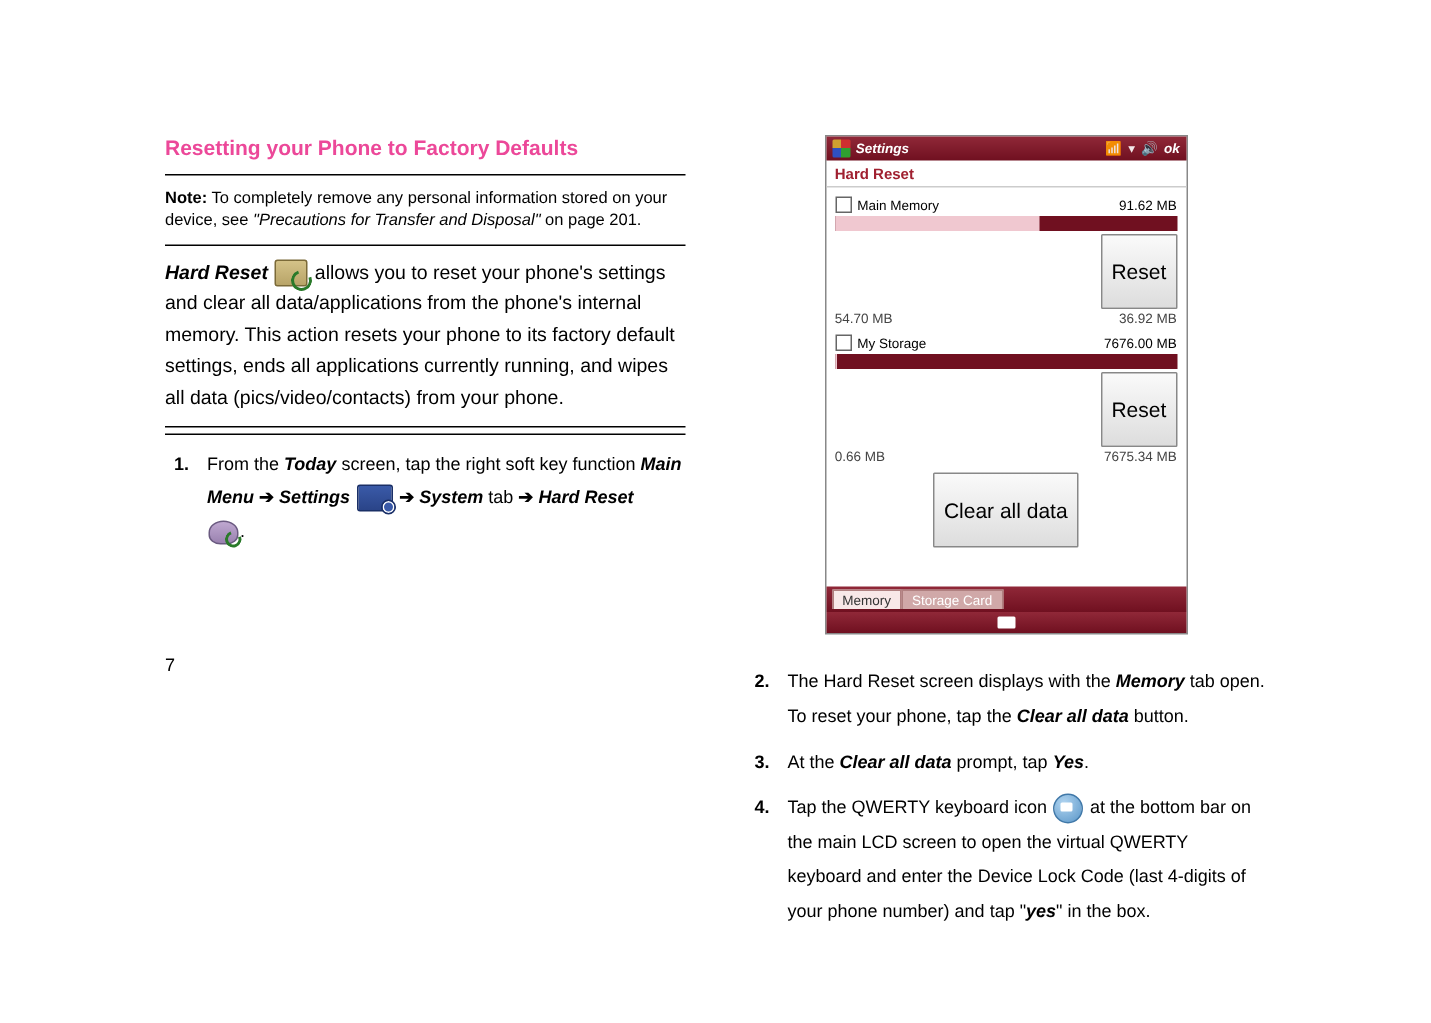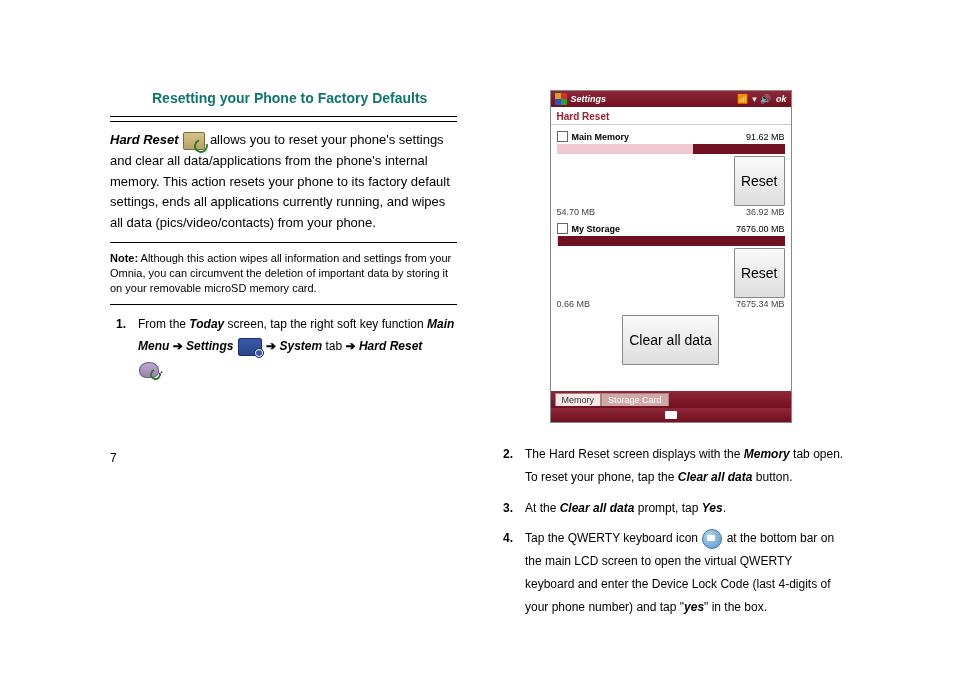--- a/index.html
+++ b/index.html
@@ -16,25 +16,24 @@
     padding: 90px 110px 20px 110px;
     display: flex;
     gap: 40px;
     position: relative;
   }
   .col {
     flex: 1;
     min-width: 0;
   }
   .section-title {
-    color: #0f766e;
+    color: #ec4899;
     font-weight: bold;
     font-size: 14px;
     margin-bottom: 10px;
-    margin-left: 42px;
   }
   .hr {
     border-top: 1px solid #000;
     margin: 4px 0;
   }
   .note-block {
     font-size: 11px;
     line-height: 1.35;
     padding: 4px 0;
   }
@@ -170,21 +169,21 @@
     border-bottom: 1px solid #ccc;
     font-size: 10px;
   }
   .ph-body { padding: 4px 6px; }
   .ph-row { display: flex; align-items: center; gap: 4px; margin-top: 2px; }
   .ph-row .cb {
     width: 9px; height: 9px;
     border: 1px solid #666;
     display: inline-block;
   }
-  .ph-row .lbl { flex: 1; font-weight: bold; }
+  .ph-row .lbl { flex: 1; }
   .ph-row .val { text-align: left; }
   .ph-bar {
     height: 10px;
     background: #701020;
     margin: 2px 0;
     position: relative;
   }
   .ph-bar .fill {
     position: absolute; left:0; top:0; bottom:0;
     background: #f0c8d0;
@@ -237,33 +236,33 @@
 </style>
 </head>
 <body>
 
 <div class="page">
 
   <div class="col">
     <div class="section-title">Resetting your Phone to Factory Defaults</div>
 
     <div class="hr"></div>
+    <div class="note-block">
+      <span class="note-label">Note:</span>
+      <span>To completely remove any personal information stored on your device, see </span><span class="italic">"Precautions for Transfer and Disposal"</span><span> on page 201.</span>
+    </div>
     <div class="hr"></div>
 
     <div class="body-text">
       <span class="bold">Hard Reset</span>
       <span class="inline-icon icon-hardreset"></span>
       <span> allows you to reset your phone's settings and clear all data/applications from the phone's internal memory. This action resets your phone to its factory default settings, ends all applications currently running, and wipes all data (pics/video/contacts) from your phone.</span>
     </div>
 
     <div class="hr"></div>
-    <div class="note-block">
-      <span class="note-label">Note:</span>
-      <span>Although this action wipes all information and settings from your Omnia, you can circumvent the deletion of important data by storing it on your removable microSD memory card.</span>
-    </div>
     <div class="hr"></div>
 
     <ol class="steps">
       <li>
         <span>From the </span><span class="bold">Today</span><span> screen, tap the right soft key function </span><span class="bold">Main Menu</span><span class="arrow">  ➔ </span><span class="bold">Settings</span>
         <span class="inline-icon icon-settings"></span><span class="arrow">  ➔ </span><span class="bold">System</span><span> tab </span><span class="arrow">➔ </span><span class="bold">Hard Reset</span>
         <br>
         <span class="inline-icon icon-hardreset2"></span><span>.</span>
       </li>
     </ol>

